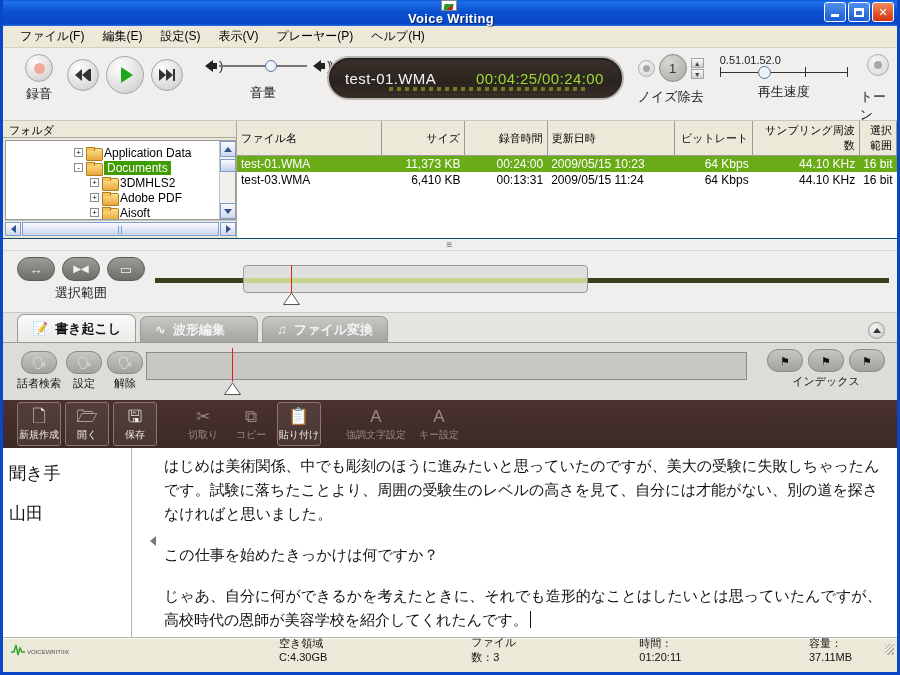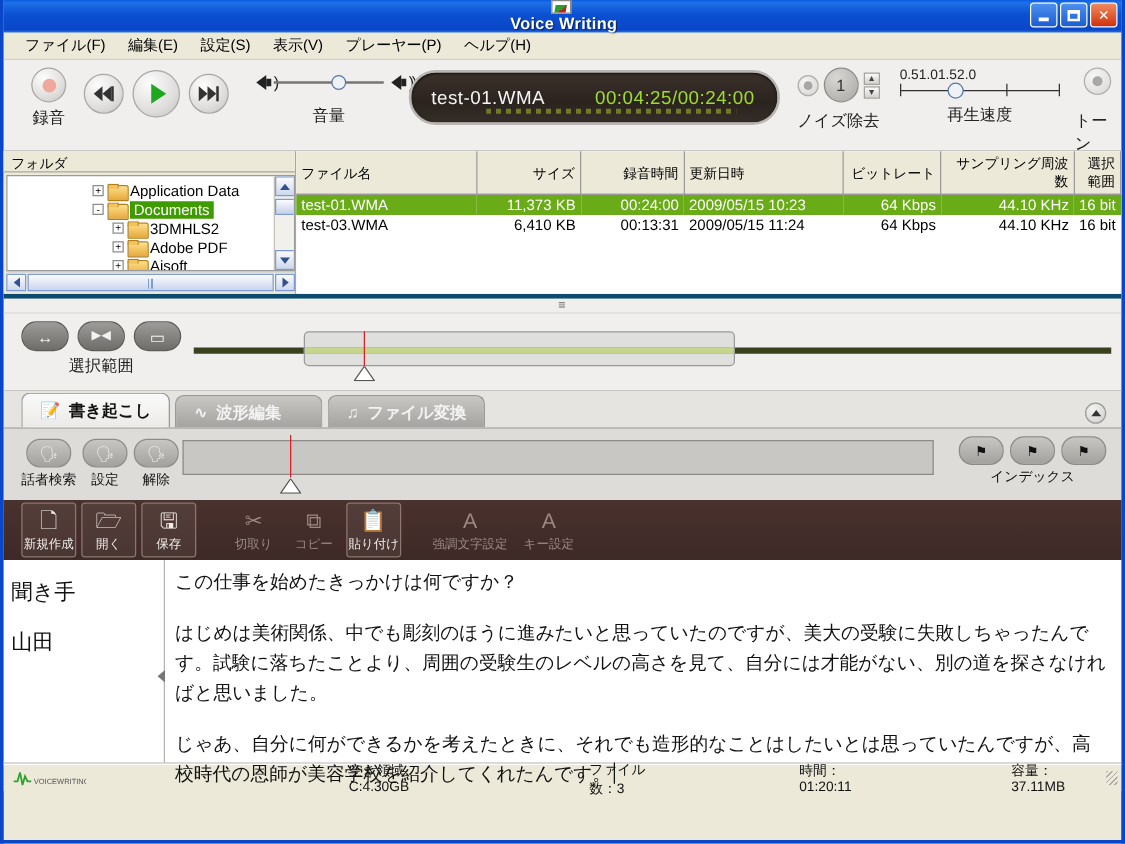--- a/index.html
+++ b/index.html
@@ -86,21 +86,21 @@
   .sp-rail{width:128px;height:10px;position:relative;margin-top:1px;}
   .sp-rail .hline{position:absolute;top:5px;left:0;width:128px;height:1px;background:#333;}
   .sp-rail .vt{position:absolute;top:0px;width:1px;height:10px;background:#333;}
   .sp-knob{width:13px;height:13px;border-radius:50%;background:#eef1f6;border:1px solid #5577aa;position:absolute;left:38px;top:-1px;}
 
   .tone{display:flex;flex-direction:column;align-items:center;margin-left:12px;}
   .tball{width:22px;height:22px;border-radius:50%;background:radial-gradient(circle at 35% 30%,#f7f7f7,#d8d6d3);border:1px solid #b0aeab;display:flex;align-items:center;justify-content:center;}
   .tball i{width:8px;height:8px;border-radius:50%;background:#aaa8a5;font-style:normal;}
 
   
-  .explorer{display:flex;height:118px;background:#fff;border-bottom:4px solid #0c4a6e;}
+  .explorer{display:flex;height:118px;background:#fff;border-bottom:1px solid #0c4a6e;}
   .treepane{width:234px;border-right:1px solid #a9a7a4;display:flex;flex-direction:column;background:#ece9d8;}
   .pane-hdr{height:17px;background:#ece9d8;border-bottom:1px solid #a9a7a4;
             font-size:11px;padding:2px 0 0 6px;color:#000;}
   .treebody{flex:1;background:#fff;border:1px solid #9a9a9a;margin:2px 0 0 2px;position:relative;overflow:hidden;}
   .tnode{display:flex;align-items:center;height:15px;font-size:12px;white-space:nowrap;}
   .tplus{width:9px;height:9px;border:1px solid #8c8c8c;background:#fff;font-size:8px;line-height:7px;
          text-align:center;color:#000;margin-right:3px;}
   .folder{width:15px;height:12px;margin-right:3px;position:relative;flex:none;}
   .folder:before{content:"";position:absolute;left:0;top:1px;width:15px;height:11px;
     background:linear-gradient(180deg,#fde08a,#e8a83c);border:1px solid #b07f1c;border-radius:1px 2px 1px 1px;}
@@ -181,21 +181,21 @@
   .dgrp{display:flex;gap:4px;}
   .dsep{width:16px;}
   .dbtn{width:44px;height:44px;display:flex;flex-direction:column;align-items:center;justify-content:center;
         border:1px solid transparent;border-radius:3px;color:#f0ece8;}
   .dbtn.on{border-color:#8e7570;background:rgba(255,255,255,.06);}
   .dbtn .ic{font-size:17px;line-height:17px;height:20px;display:flex;align-items:center;}
   .dbtn .lb{font-size:10px;margin-top:1px;white-space:nowrap;}
   .dbtn.dim{color:#9b8884;}
 
   
-  .editor{display:flex;height:163px;background:#fff;border-bottom:1px solid #b5b3b0;}
+  .editor{display:flex;height:190px;background:#fff;border-bottom:1px solid #b5b3b0;gap:24px;}
   .speakers{width:129px;border-right:1px solid #b5b3b0;padding:6px 4px 0 6px;}
   .spk-name{font-size:17px;color:#111;line-height:40px;}
   .textcol{flex:1;position:relative;padding:6px 10px 0 8px;}
   .para{font-size:15px;line-height:24px;color:#111;}
   .para.p1{margin-bottom:17px;}
   .para.p2{margin-bottom:17px;}
   .caret{display:inline-block;width:1px;height:17px;background:#111;vertical-align:-3px;margin-left:2px;}
   .edgrip{position:absolute;left:-6px;top:88px;width:0;height:0;border-top:5px solid transparent;
           border-bottom:5px solid transparent;border-right:6px solid #777;}
 
@@ -540,22 +540,22 @@
     </div>
   </div>
 
   <div class="editor">
     <div class="speakers">
       <div class="spk-name">聞き手</div>
       <div class="spk-name">山田</div>
     </div>
     <div class="textcol">
       <div class="edgrip"></div>
+      <div class="para p2">はじめは美術関係、中でも彫刻のほうに進みたいと思っていたのですが、美大の受験に失敗しちゃったんです。試験に落ちたことより、周囲の受験生のレベルの高さを見て、自分には才能がない、別の道を探さなければと思いました。</div>
       <div class="para p1">この仕事を始めたきっかけは何ですか？</div>
-      <div class="para p2">はじめは美術関係、中でも彫刻のほうに進みたいと思っていたのですが、美大の受験に失敗しちゃったんです。試験に落ちたことより、周囲の受験生のレベルの高さを見て、自分には才能がない、別の道を探さなければと思いました。</div>
       <div class="para"><span>じゃあ、自分に何ができるかを考えたときに、それでも造形的なことはしたいとは思っていたんですが、高校時代の恩師が美容学校を紹介してくれたんです。</span><span class="caret"></span></div>
     </div>
   </div>
 
   <div class="statusbar">
     <div class="st-logo">
       <svg width="60" height="15" viewBox="0 0 60 15">
         <polyline points="2,10 5,10 7,3 9,13 11,6 13,10 16,10" fill="none" stroke="#2ca02c" stroke-width="1.4"></polyline>
         <text x="18" y="12" font-size="6" fill="#555" font-family="Liberation Sans, sans-serif">VOICEWRITING</text>
       </svg>

